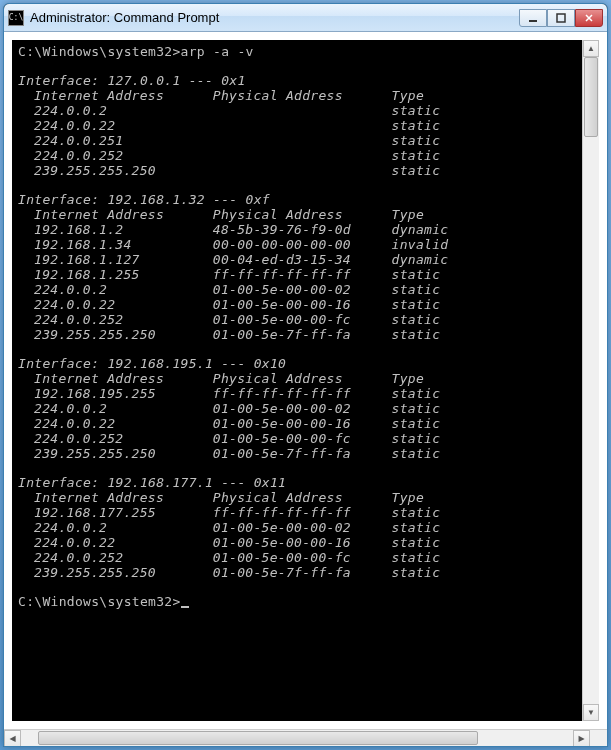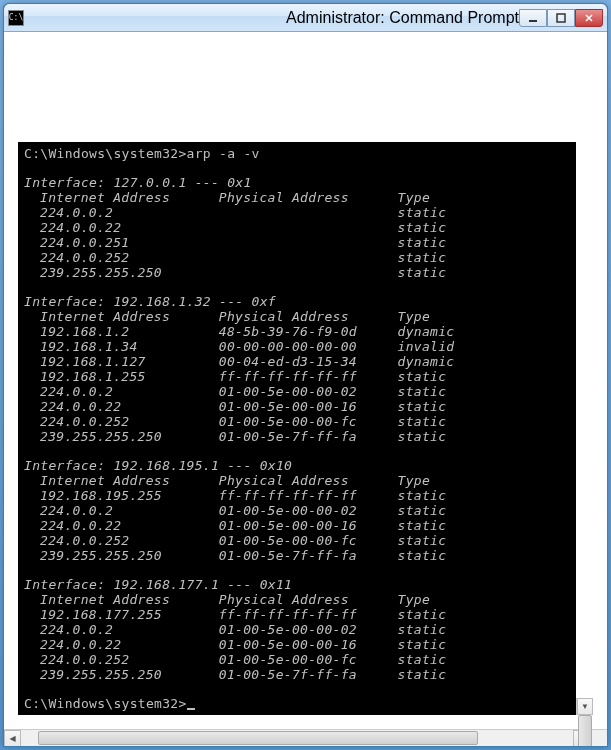--- a/index.html
+++ b/index.html
@@ -43,23 +43,22 @@
       display: flex;
       align-items: center;
       justify-content: center;
       font-size: 8px;
       color: #ccc;
       font-family: monospace;
     }
     
     .titlebar-text {
       flex: 1;
-      font-size: 16px;
+      font-size: 13px;
       color: #000;
-      text-align: right;
     }
     
     .window-controls {
       display: flex;
       gap: 0;
     }
     
     .win-btn {
       width: 28px;
       height: 18px;
@@ -79,22 +78,21 @@
       color: #fff;
       border-color: #a03030;
     }
     
     .win-btn svg { width: 10px; height: 10px; }
     
     .terminal-wrap {
       flex: 1;
       display: flex;
       background: #fff;
-      padding: 14px;
-      align-items: flex-end;
+      padding: 8px;
     }
     
     .terminal {
       flex: 1;
       background: #000;
       color: #c0c0c0;
       font-family: "Consolas", "Lucida Console", monospace;
       font-size: 13px;
       line-height: 15px;
       padding: 4px 6px;

